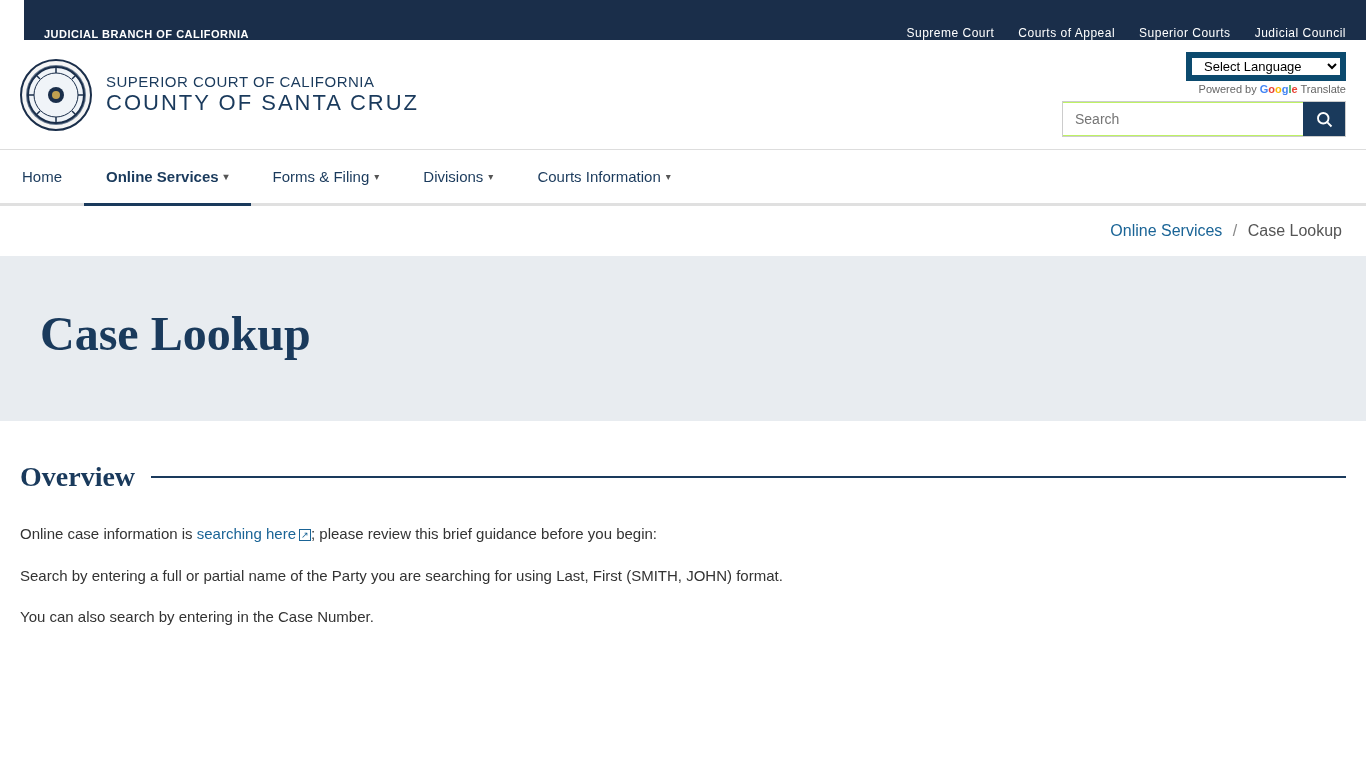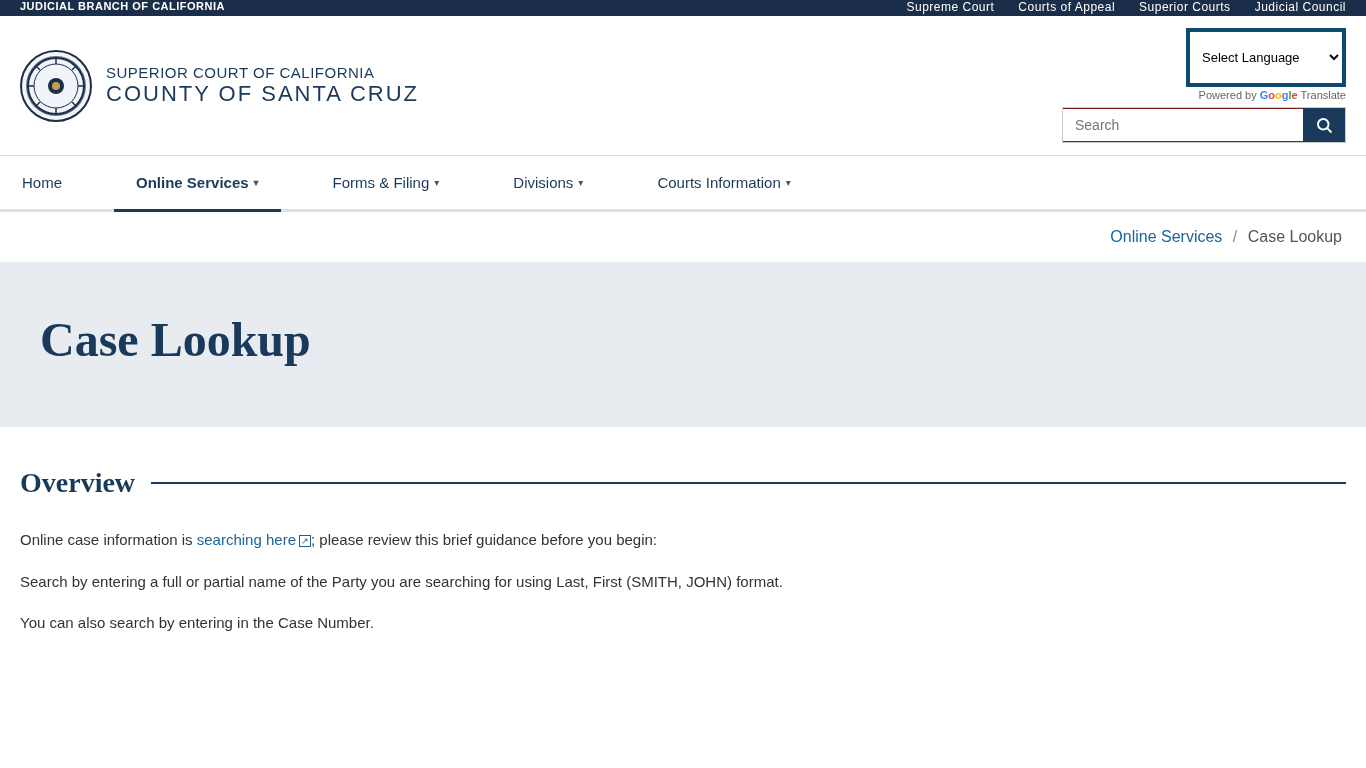--- a/index.html
+++ b/index.html
@@ -4,26 +4,27 @@
   <style>
     * { margin: 0; padding: 0; box-sizing: border-box; }
     body { font-family: Arial, sans-serif; font-size: 14px; color: #333; background: #fff; width: 1366px; }
 
     
     .top-bar {
       background: #1a2e4a;
       color: #fff;
       display: flex;
       justify-content: space-between;
-      align-items: flex-start;
+      align-items: flex-end;
       padding: 0 20px;
-      height: 16px;
+      height: 40px;
       font-size: 12px;
       font-weight: bold;
       letter-spacing: 0.5px;
+      margin-left: 24px;
     }
     .top-bar-left { text-transform: uppercase; font-size: 11px; }
     .top-bar-right { display: flex; gap: 24px; }
     .top-bar-right a {
       color: #fff;
       text-decoration: none;
       font-size: 12px;
       font-weight: normal;
     }
 
@@ -84,41 +85,41 @@
       flex-direction: column;
       align-items: flex-end;
       gap: 6px;
     }
     .translate-widget {
       display: flex;
       flex-direction: column;
       align-items: flex-end;
     }
     .translate-select {
-      border: 4px solid #0c4a6e;
-      padding: 17px 8px;
+      border: 6px solid #0c4a6e;
+      padding: 0 8px;
       font-size: 13px;
       background: #fff;
       cursor: pointer;
       min-width: 160px;
     }
     .translate-powered {
       font-size: 11px;
       color: #666;
       margin-top: 2px;
     }
     .translate-powered .google-blue { color: #4285F4; font-weight: bold; }
     .translate-powered .google-red { color: #EA4335; font-weight: bold; }
     .translate-powered .google-yellow { color: #FBBC05; font-weight: bold; }
     .translate-powered .google-green { color: #34A853; font-weight: bold; }
     .search-box {
       display: flex;
       align-items: center;
       border: 1px solid #ccc;
-      background: #7f1d1d;
+      background: #bef264;
     }
     .search-input {
       border: none;
       outline: none;
       padding: 8px 12px;
       font-size: 14px;
       width: 240px;
       color: #999;
     }
     .search-btn {
@@ -130,21 +131,20 @@
       align-items: center;
       justify-content: center;
     }
 
     
     .nav {
       background: #fff;
       border-bottom: 3px solid #e0e0e0;
       display: flex;
       align-items: stretch;
-      gap: 30px;
     }
     .nav-item {
       padding: 18px 22px;
       font-size: 15px;
       color: #1a3a5c;
       cursor: pointer;
       display: flex;
       align-items: center;
       gap: 5px;
       white-space: nowrap;

